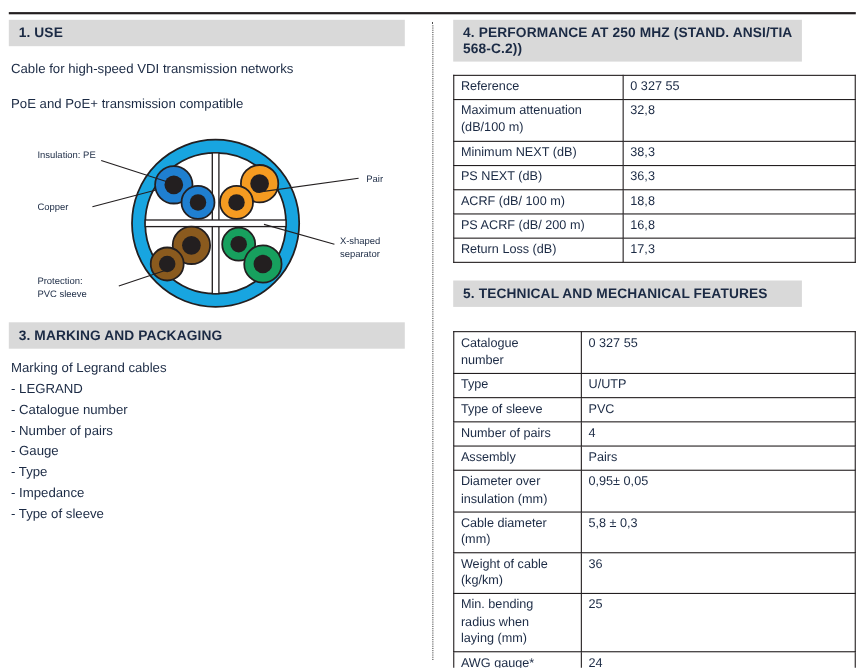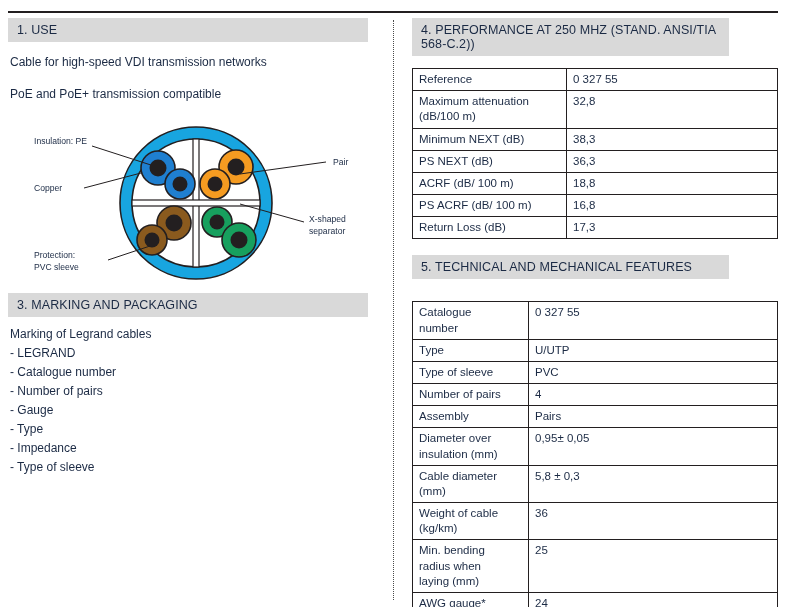--- a/index.html
+++ b/index.html
@@ -45,21 +45,21 @@
   }
   .col-right {
     position: absolute;
     left: 412px;
     top: 18px;
     width: 366px;
   }
   .sec-head {
     background: #d9d9d9;
     color: #1b2a44;
-    font-weight: normal;
+    font-weight: bold;
     font-size: 12.5px;
     letter-spacing: 0.1px;
     padding: 5px 0 5px 9px;
     box-sizing: border-box;
   }
   .sec-head.wide {
     width: 317px;
   }
   .sec-head.left {
     width: 360px;
@@ -235,21 +235,21 @@
         </tr>
         <tr>
           <td class="label">PS NEXT (dB)</td>
           <td class="value">36,3</td>
         </tr>
         <tr>
           <td class="label">ACRF (dB/ 100 m)</td>
           <td class="value">18,8</td>
         </tr>
         <tr>
-          <td class="label">PS ACRF (dB/ 100 m)</td>
+          <td class="label">PS ACRF (dB/ 200 m)</td>
           <td class="value">16,8</td>
         </tr>
         <tr>
           <td class="label">Return Loss (dB)</td>
           <td class="value">17,3</td>
         </tr>
       </tbody>
     </table>
 
     <div class="spacer-16"></div>

